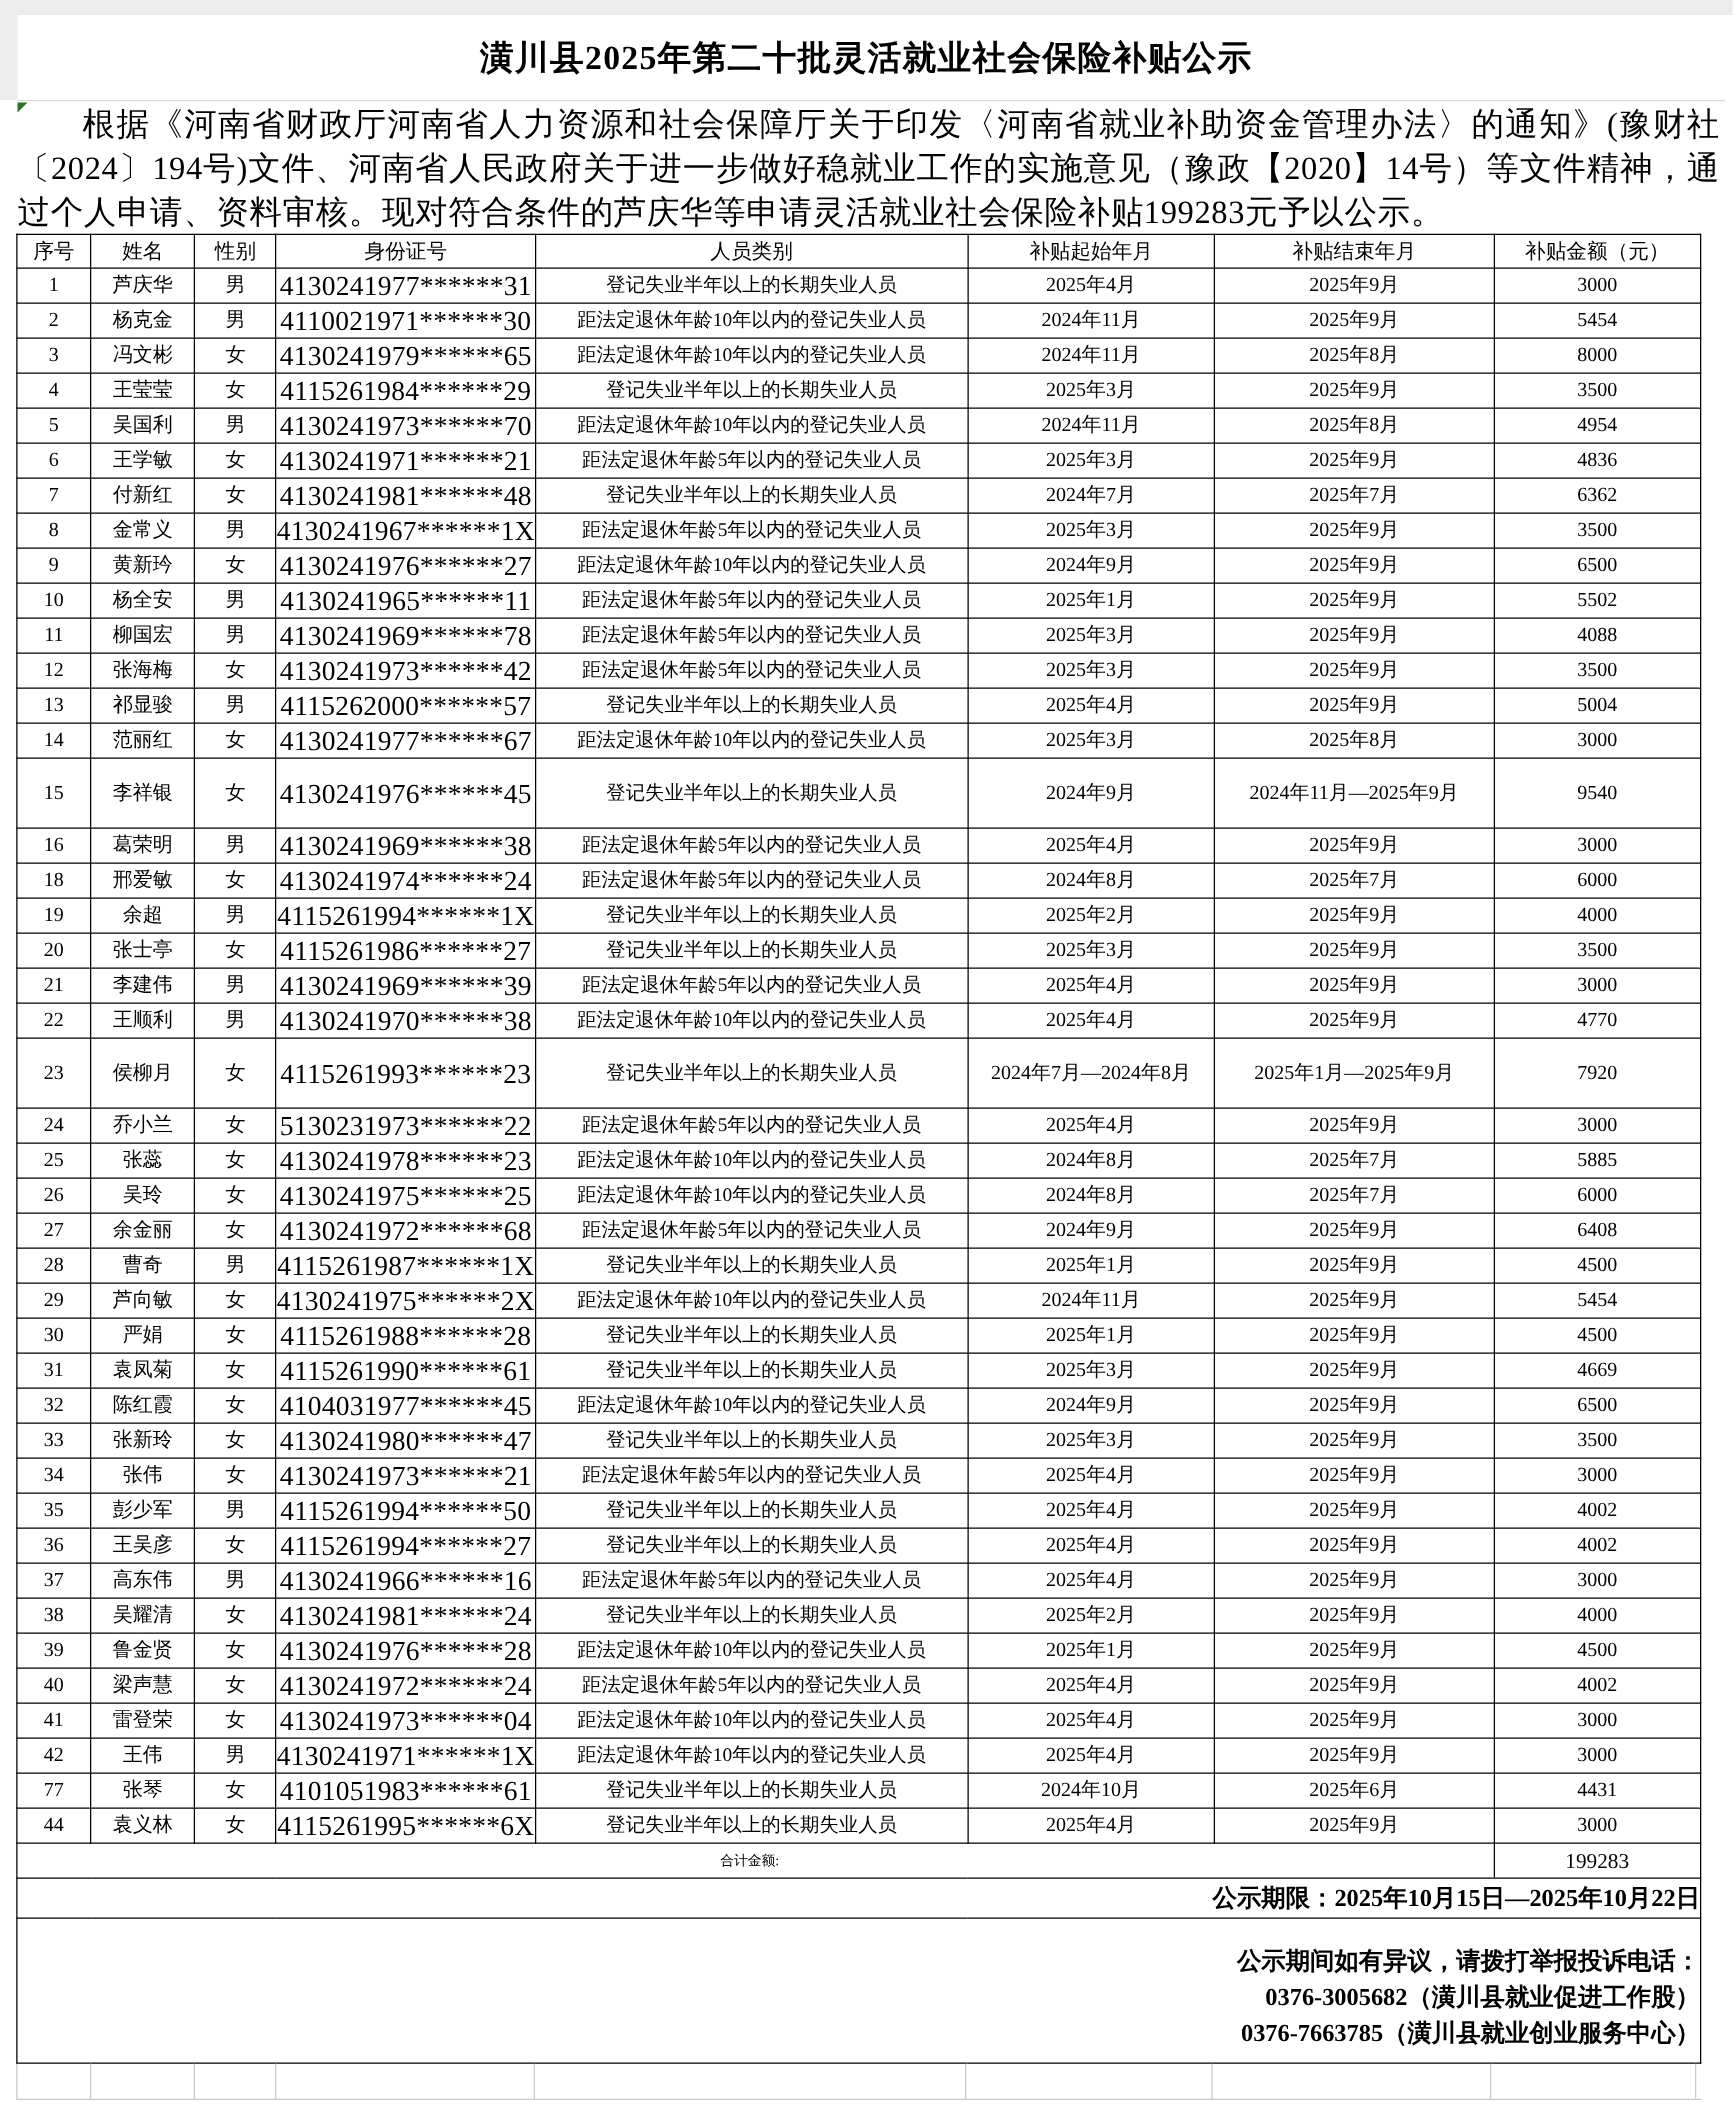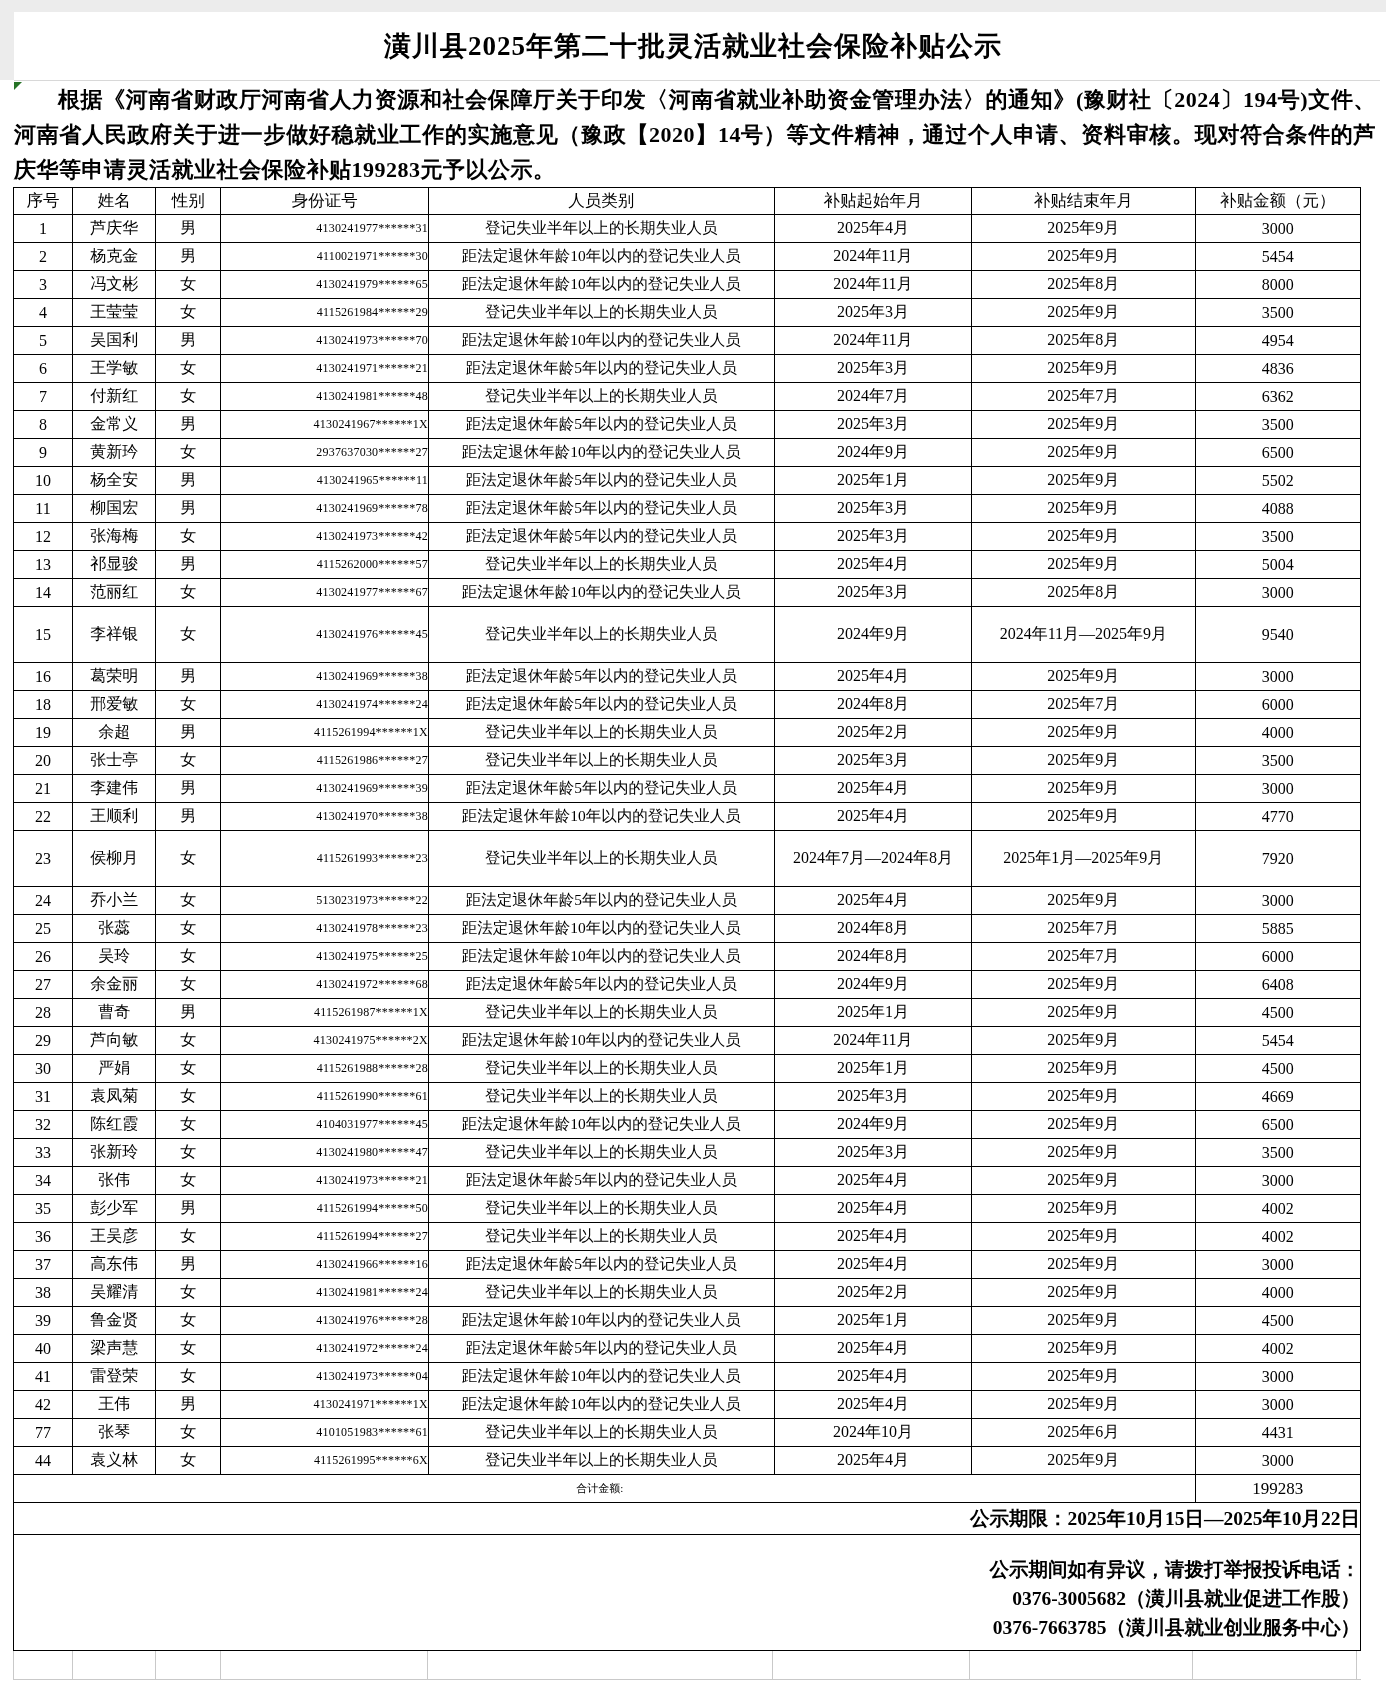--- a/index.html
+++ b/index.html
@@ -14,41 +14,41 @@
   .title{
     margin:0;height:68px;line-height:68px;text-align:center;
     font-size:27px;font-weight:bold;letter-spacing:1px;
   }
   .intro{
     position:relative;margin-left:14px;width:1366px;
     border-top:1px solid #d8d8d8;
     padding:1px 4px 0 0;box-sizing:border-box;
   }
   .intro-text{
-    margin:0;font-size:22px;line-height:35px;text-indent:2em;
-    text-align:justify;letter-spacing:0.5px;font-weight:bold;
+    margin:0;font-size:26px;line-height:35px;text-indent:2em;
+    text-align:justify;letter-spacing:0.5px;
   }
   .err-tri{
     position:absolute;top:1px;left:0;width:0;height:0;
     border-top:8px solid #267326;border-right:8px solid transparent;
   }
   table.grid{
     border-collapse:collapse;table-layout:fixed;
     margin-left:13px;width:1348px;font-size:16px;
   }
   .grid th,.grid td{
     border:1px solid #000;text-align:center;vertical-align:middle;
     padding:0;overflow:hidden;white-space:nowrap;
   }
   .grid thead tr{height:27px;}
   .grid th{font-weight:normal;font-size:16.5px;font-family:Liberation Mono, monospace;}
   .grid tbody tr{height:28px;}
   .grid tbody tr.tall{height:56px;}
   td.col-category{font-size:15.5px;margin-left:28px;}
-  td.col-id{font-size:12px;letter-spacing:0.2px;text-align:right;}
+  td.col-id{font-size:22px;letter-spacing:0.2px;}
   tr.total-row{height:29px;}
   tr.total-row .total-label{text-align:center;padding-right:9px;font-size:11px;border-right:none;}
   tr.total-row .total-value{font-size:17px;}
   tr.footer-row td{text-align:right;font-size:19.5px;padding:2px 0 2px 6px;font-weight:bold;}
   tr.period-row{height:28px;}
   tr.contact-row td{padding:20px 0 8px 6px;}
   tr.contact-row td div{line-height:29px;}
   .ghost-row{
     display:flex;margin-left:13px;width:1348px;height:29px;
     border-bottom:1px solid #c9c9c9;box-sizing:border-box;
@@ -175,21 +175,21 @@
           <td class="col-id">4130241967******1X</td>
           <td class="col-category">距法定退休年龄5年以内的登记失业人员</td>
           <td class="col-start">2025年3月</td>
           <td class="col-end">2025年9月</td>
           <td class="col-amount">3500</td>
         </tr>
         <tr>
           <td class="col-no">9</td>
           <td class="col-name">黄新玪</td>
           <td class="col-gender">女</td>
-          <td class="col-id">2937637030******27</td>
+          <td class="col-id">4130241976******27</td>
           <td class="col-category">距法定退休年龄10年以内的登记失业人员</td>
           <td class="col-start">2024年9月</td>
           <td class="col-end">2025年9月</td>
           <td class="col-amount">6500</td>
         </tr>
         <tr>
           <td class="col-no">10</td>
           <td class="col-name">杨全安</td>
           <td class="col-gender">男</td>
           <td class="col-id">4130241965******11</td>

